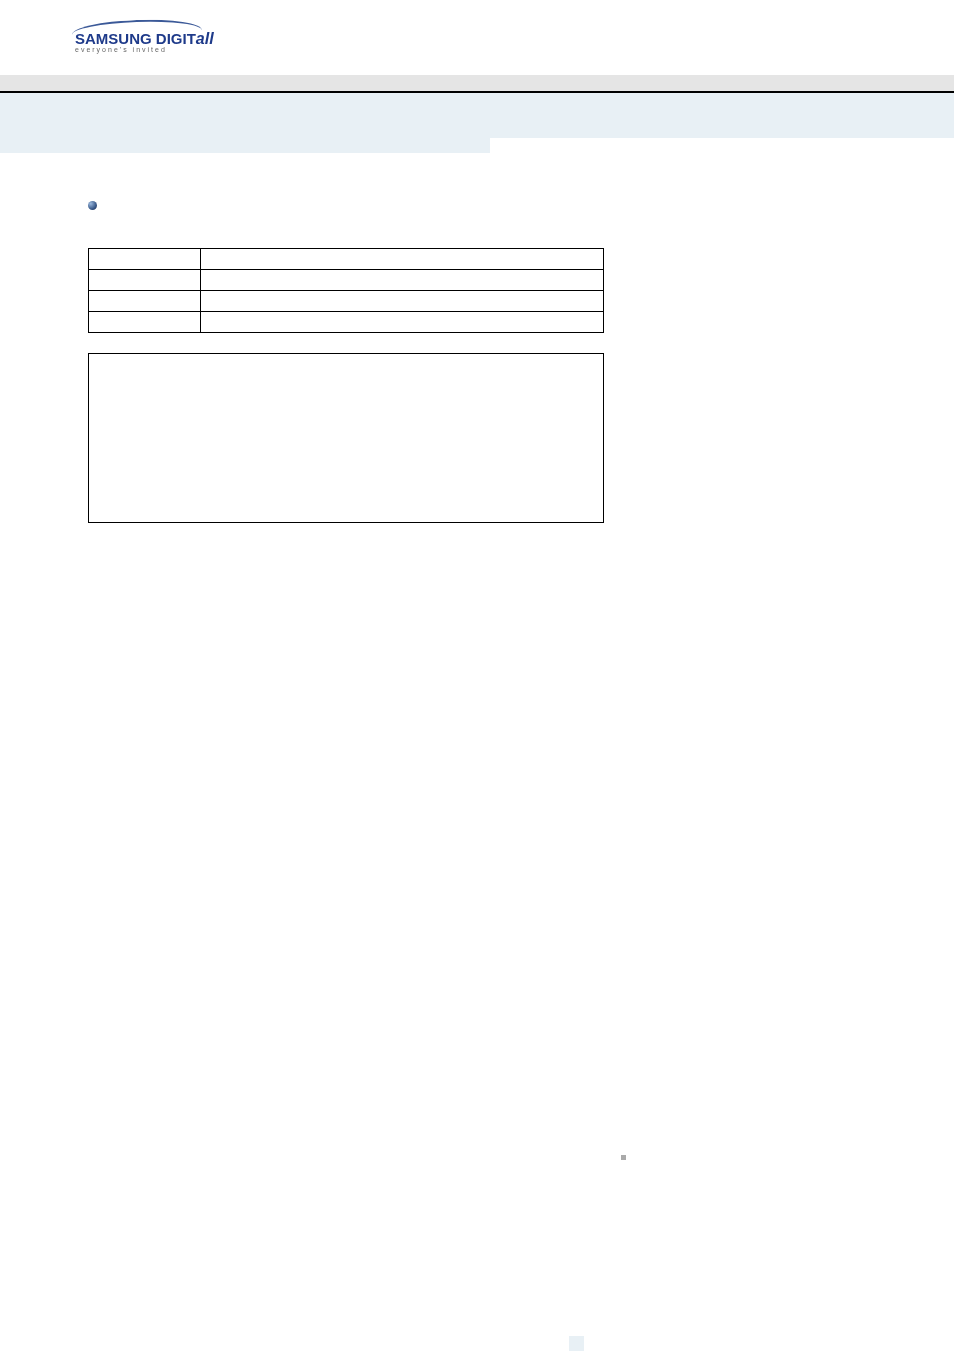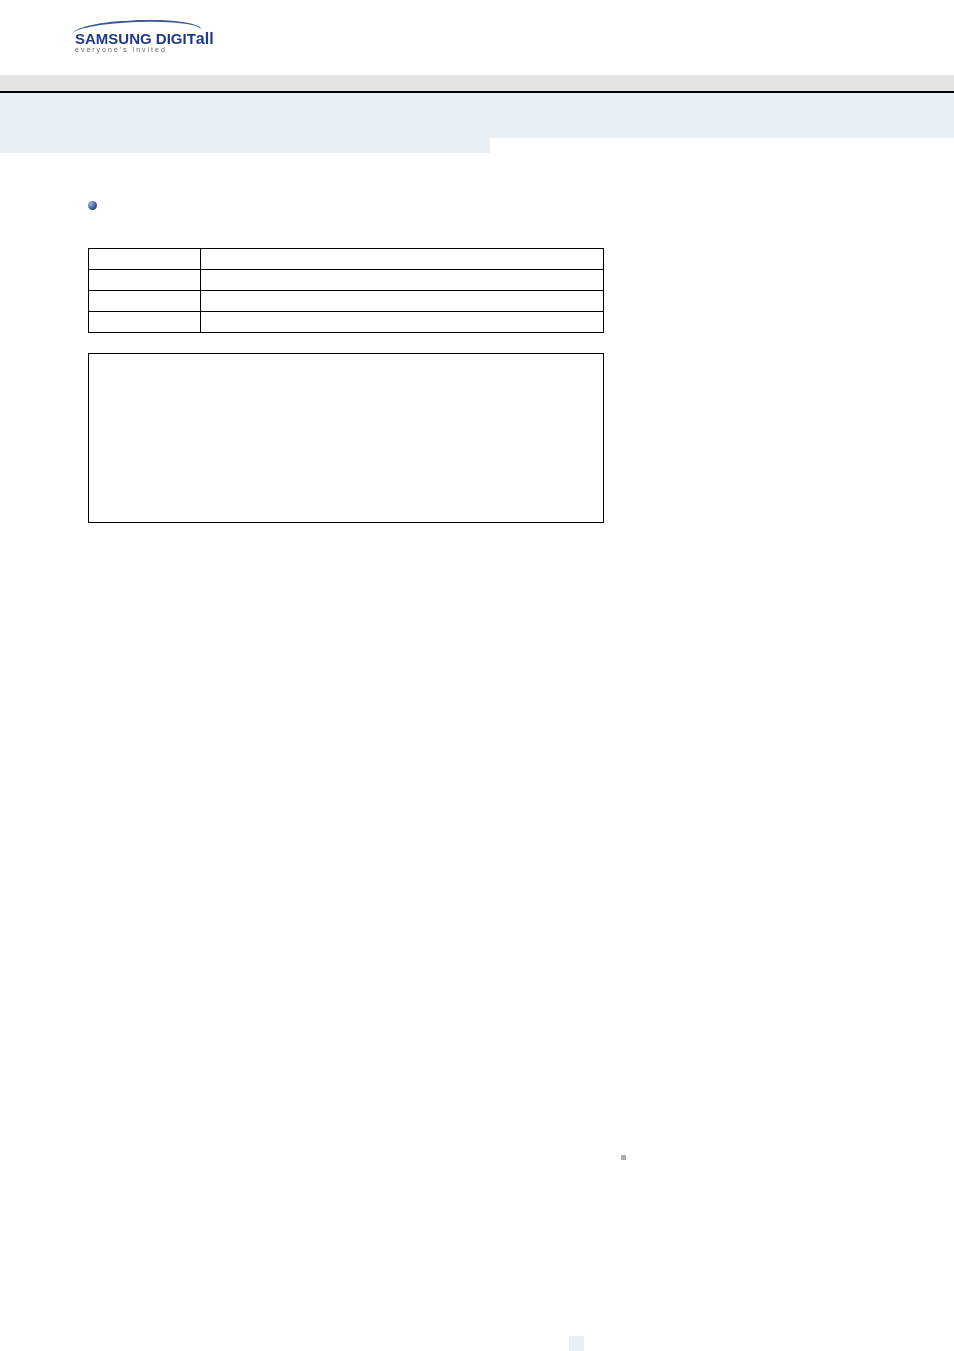--- a/index.html
+++ b/index.html
@@ -19,20 +19,21 @@
       position: relative;
       height: 70px;
     }
     .logo-text {
       color: #1e3a8a;
       font-weight: bold;
       font-size: 15px;
       font-family: Arial, sans-serif;
     }
     .logo-ital {
+      font-style: italic;
       font-size: 16px;
     }
     .tagline {
       font-size: 7px;
       color: #666;
       letter-spacing: 2px;
       margin-top: -2px;
     }
     .swoosh {
       position: absolute;

